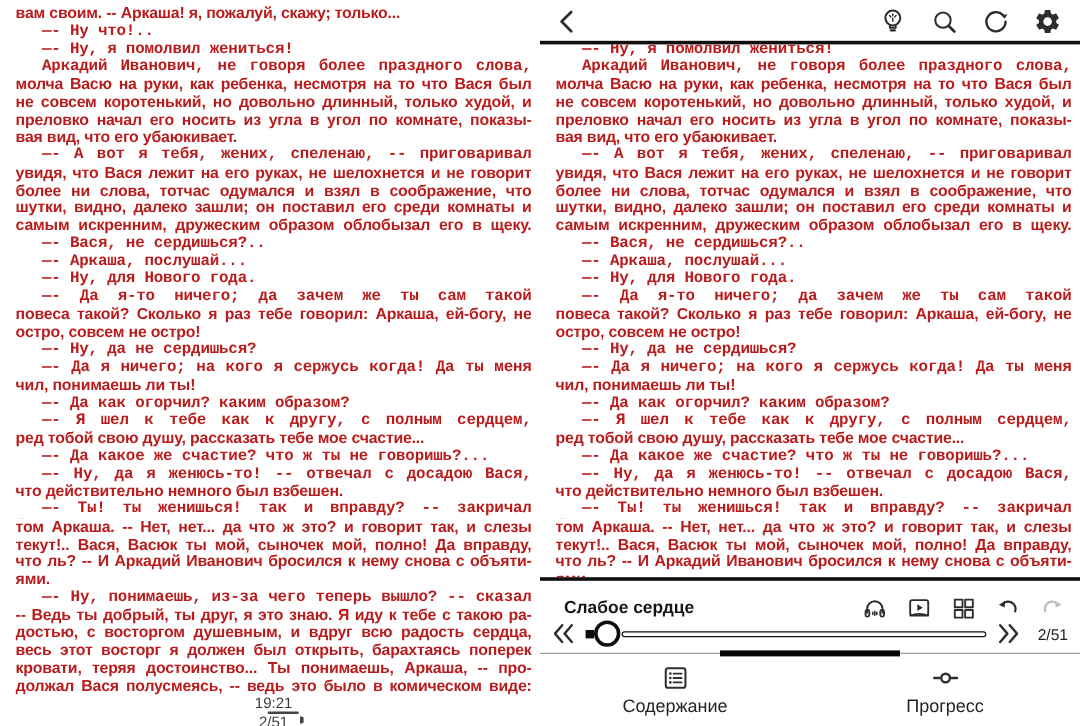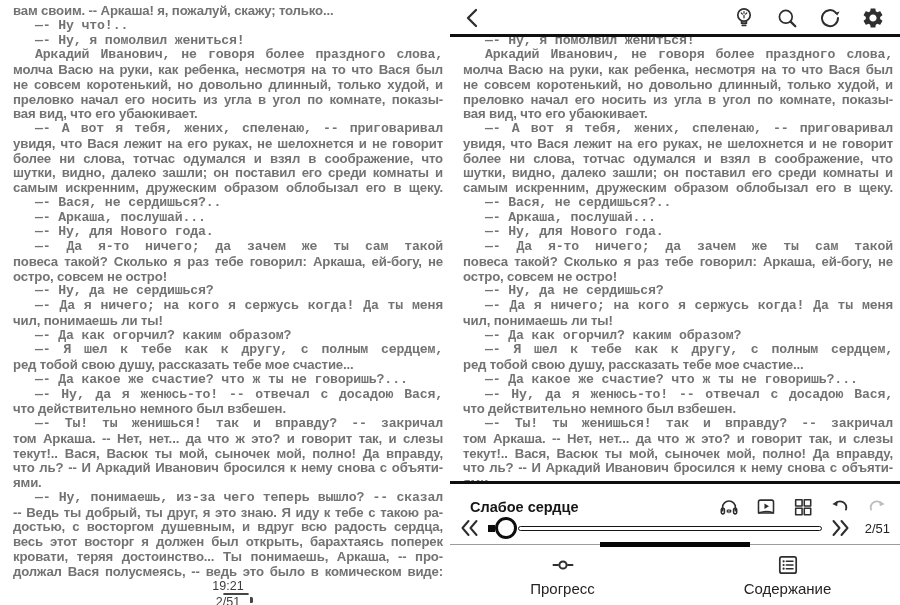--- a/index.html
+++ b/index.html
@@ -6,21 +6,21 @@
   html,body { width:900px; height:605px; overflow:hidden; background:#fff;
               font-family:"Liberation Sans", sans-serif; }
   .screen { position:relative; width:900px; height:605px; background:#fff; }
   .top-edge { position:absolute; top:0; left:0; width:900px; height:2px; background:#e4e4e4; }
 
   .pane { position:absolute; top:0; width:450px; height:605px; background:#fff; }
   .pane-left { left:0; }
   .pane-right { left:450px; }
 
   
-  .book-text { position:absolute; inset:0; padding:4px 7px 0 13px; color:#737373;
+  .book-text { position:absolute; inset:0; padding:4px 7px 0 13px; color:#b91c1c;
                font-weight:700; font-size:13.2px; line-height:14.75px; letter-spacing:-0.15px; }
   .line { height:14.75px; overflow:hidden; text-align:justify; text-align-last:justify; }
   .line.noj { text-align:left; text-align-last:auto; }
   .line.ind { text-indent:22px;font-family:Liberation Mono, monospace; }
 
   
   .status-bar { position:absolute; left:0; right:0; bottom:0; height:26px; background:#fff;
                 display:flex; align-items:center; padding:0 12px 4px 18px;
                 font-size:12.5px; color:#3c3c3c;flex-direction:column; }
   .battery { width:26px; height:13px; border:1.5px solid #454545; border-radius:2.5px;
@@ -261,31 +261,31 @@
         <span class="slider-label">2/51</span>
       </div>
 
       <div class="sheet-divider">
         <div class="sheet-handle"></div>
       </div>
 
       <div class="nav-row">
         <div class="nav-item">
           <svg width="24" height="24" viewBox="0 0 24 24">
-            <path class="s" style="stroke-width:2" d="M2.5 12 L7 12 M17 12 L21.5 12"></path>
-            <circle class="s" style="stroke-width:2" cx="12" cy="12" r="3.6"></circle>
-          </svg>
-          <span class="nav-label">Прогресс</span>
-        </div>
-        <div class="nav-item">
-          <svg width="24" height="24" viewBox="0 0 24 24">
             <rect class="s" x="3.8" y="3.8" width="16.4" height="16.4" rx="2"></rect>
             <circle class="f" cx="7.6" cy="8.3" r="1.1"></circle>
             <circle class="f" cx="7.6" cy="12" r="1.1"></circle>
             <circle class="f" cx="7.6" cy="15.7" r="1.1"></circle>
             <path class="s" style="stroke-width:1.5" d="M10.3 8.3 L17 8.3 M10.3 12 L17 12 M10.3 15.7 L17 15.7"></path>
           </svg>
           <span class="nav-label">Содержание</span>
         </div>
+        <div class="nav-item">
+          <svg width="24" height="24" viewBox="0 0 24 24">
+            <path class="s" style="stroke-width:2" d="M2.5 12 L7 12 M17 12 L21.5 12"></path>
+            <circle class="s" style="stroke-width:2" cx="12" cy="12" r="3.6"></circle>
+          </svg>
+          <span class="nav-label">Прогресс</span>
+        </div>
       </div>
     </div>
   </div>
 </div>
 
 </body></html>

